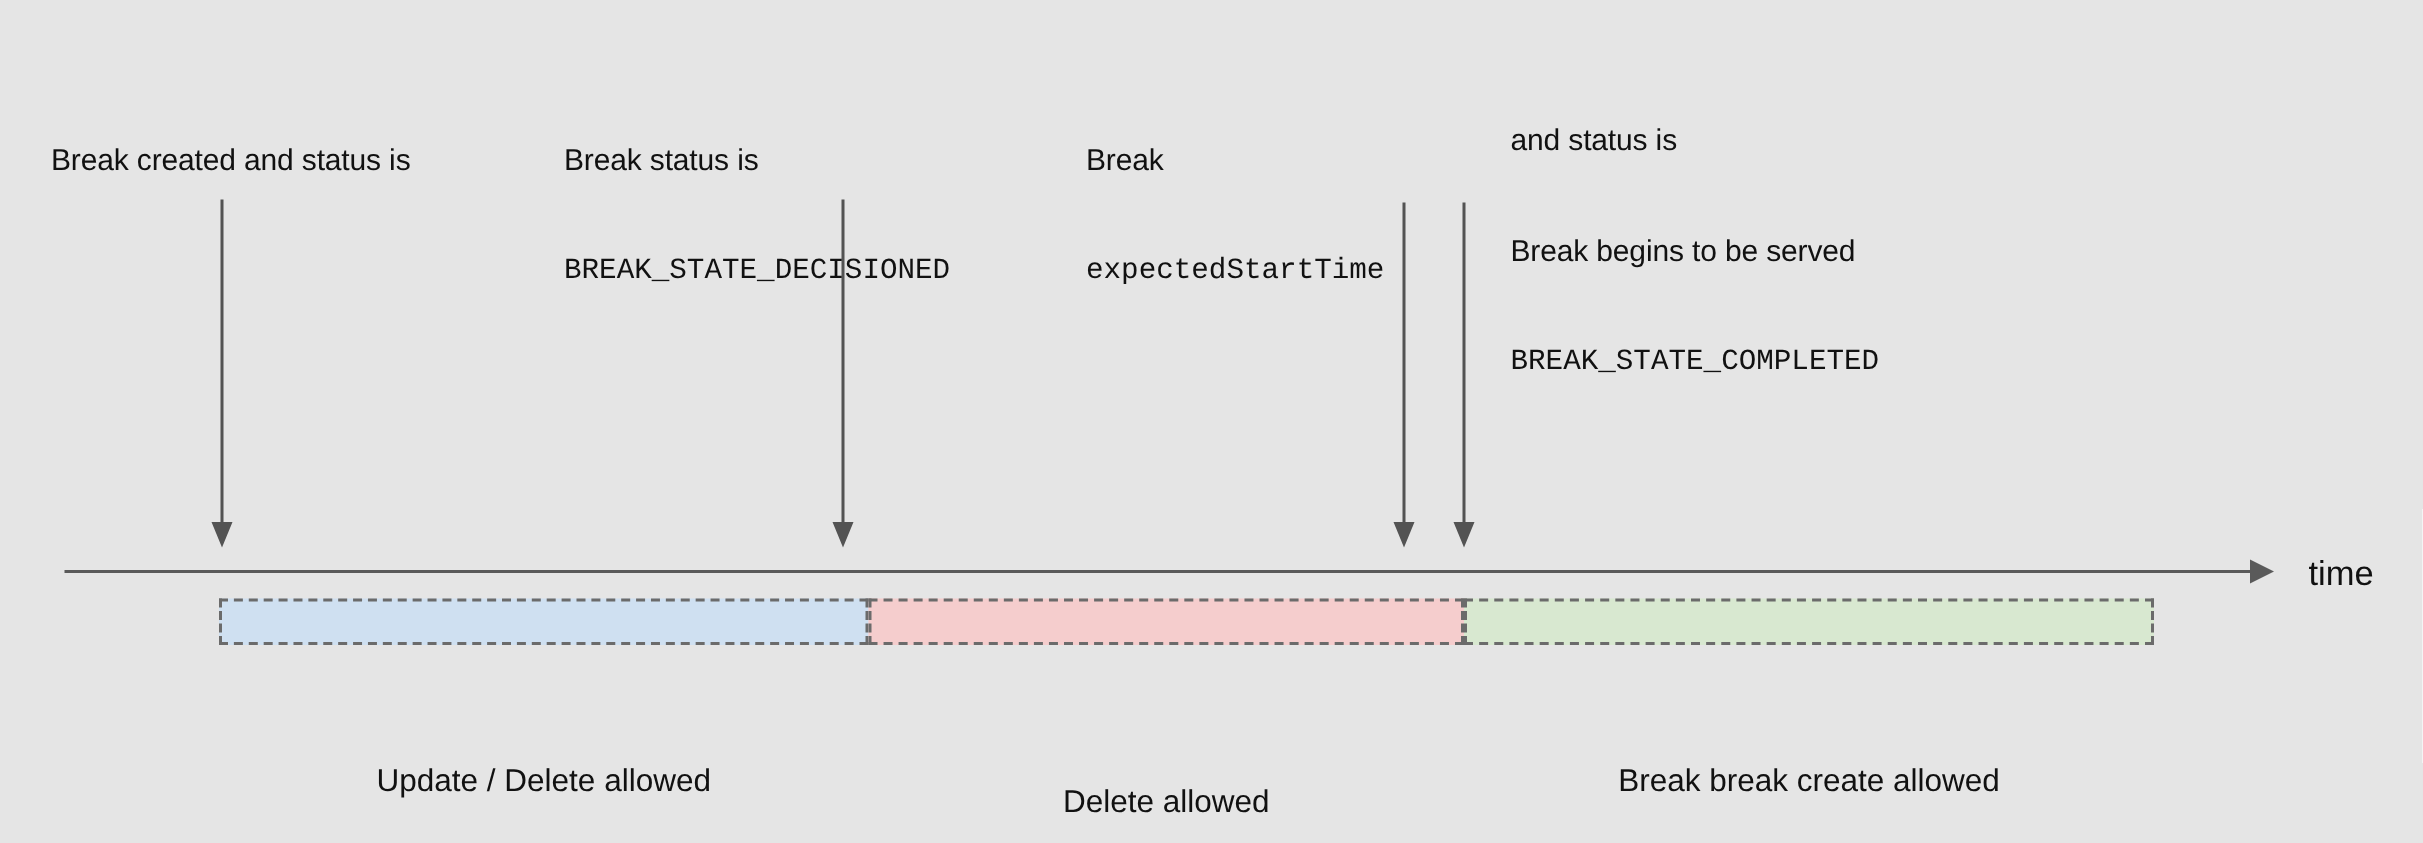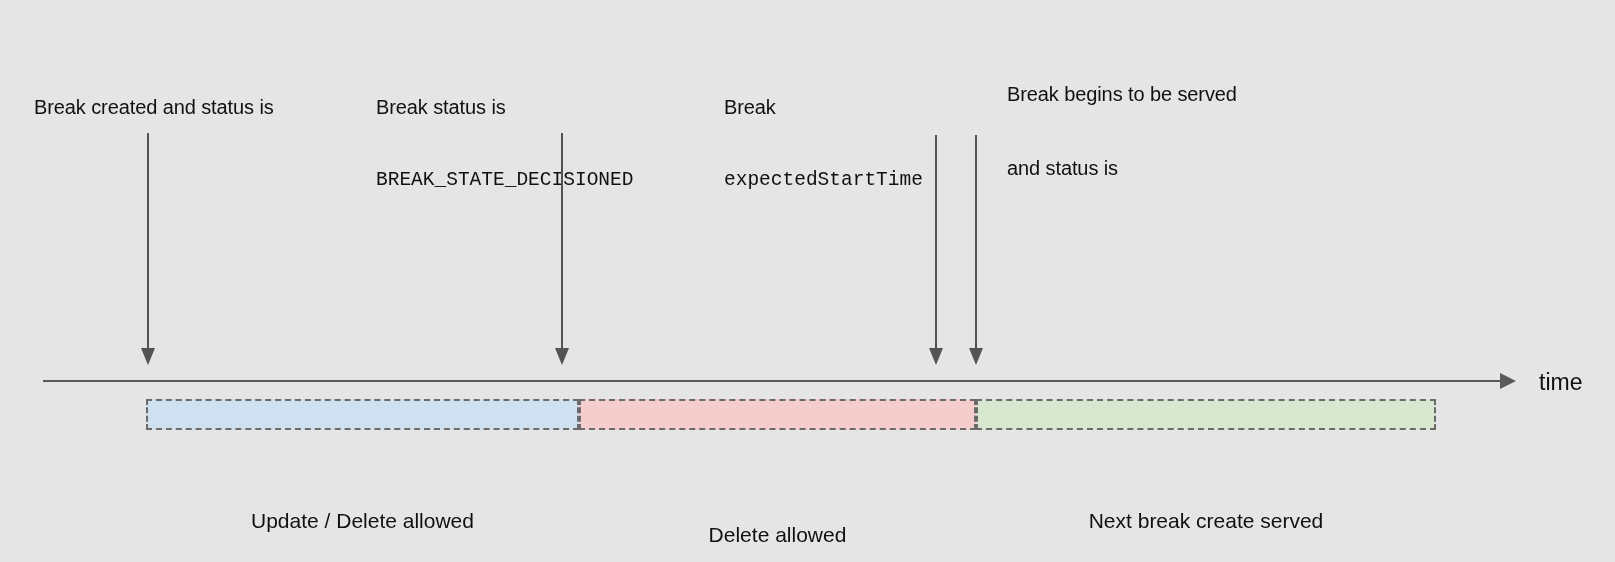--- a/index.html
+++ b/index.html
@@ -113,22 +113,23 @@
     <span class="ln">Break status is</span>
     <span class="ln mono">BREAK_STATE_DECISIONED</span>
   </div>
 
   <div class="annotation" style="left:724px; top:48px;">
     <span class="ln">Break</span>
     <span class="ln mono">expectedStartTime</span>
   </div>
 
   <div class="annotation" style="left:1007px; top:35px;">
+    <span class="ln">and status is</span>
     <span class="ln">Break begins to be served</span>
-    <span class="ln">and status is</span>
+    <span class="ln mono">BREAK_STATE_COMPLETED</span>
   </div>
 
   <div class="marker" style="left:139px; top:133px; height:232px;">
     <div class="stem" style="height:215px;"></div>
     <div class="head" style="top:215px;"></div>
   </div>
 
   <div class="marker" style="left:553px; top:133px; height:232px;">
     <div class="stem" style="height:215px;"></div>
     <div class="head" style="top:215px;"></div>
@@ -147,15 +148,15 @@
   <div class="axis-line" style="left:43px; top:380px; width:1457px;"></div>
   <div class="axis-head" style="left:1500px; top:373px;"></div>
   <div class="axis-label" style="left:1518px; top:369px;">time</div>
 
   <div class="phase" style="left:146px; top:399px; width:433px; background:#cfe0f1;"></div>
   <div class="phase" style="left:579px; top:399px; width:397px; background:#f5cdcd;"></div>
   <div class="phase" style="left:976px; top:399px; width:460px; background:#d8e8d0;"></div>
 
   <div class="phase-caption" style="left:146px; top:461px; width:433px;">Update / Delete allowed</div>
   <div class="phase-caption" style="left:579px; top:475px; width:397px;">Delete allowed</div>
-  <div class="phase-caption" style="left:976px; top:461px; width:460px;">Next break create served</div>
+  <div class="phase-caption" style="left:976px; top:461px; width:460px;">Break break create allowed</div>
 
 </div>
 
 </body></html>

